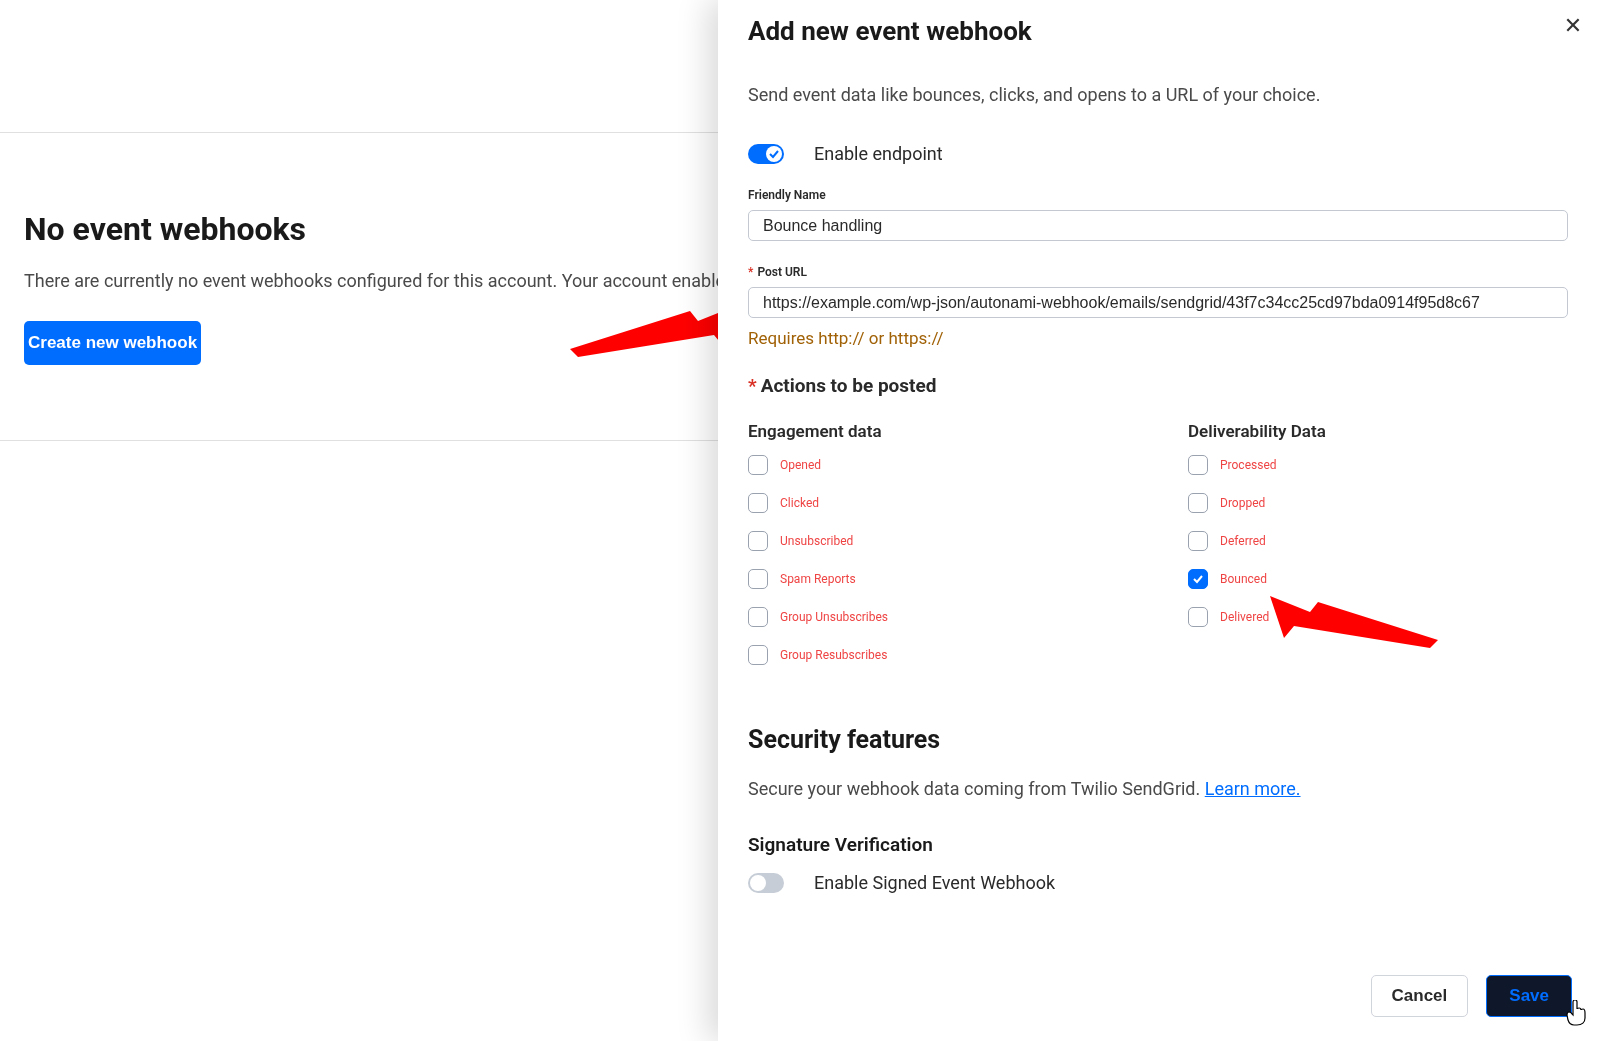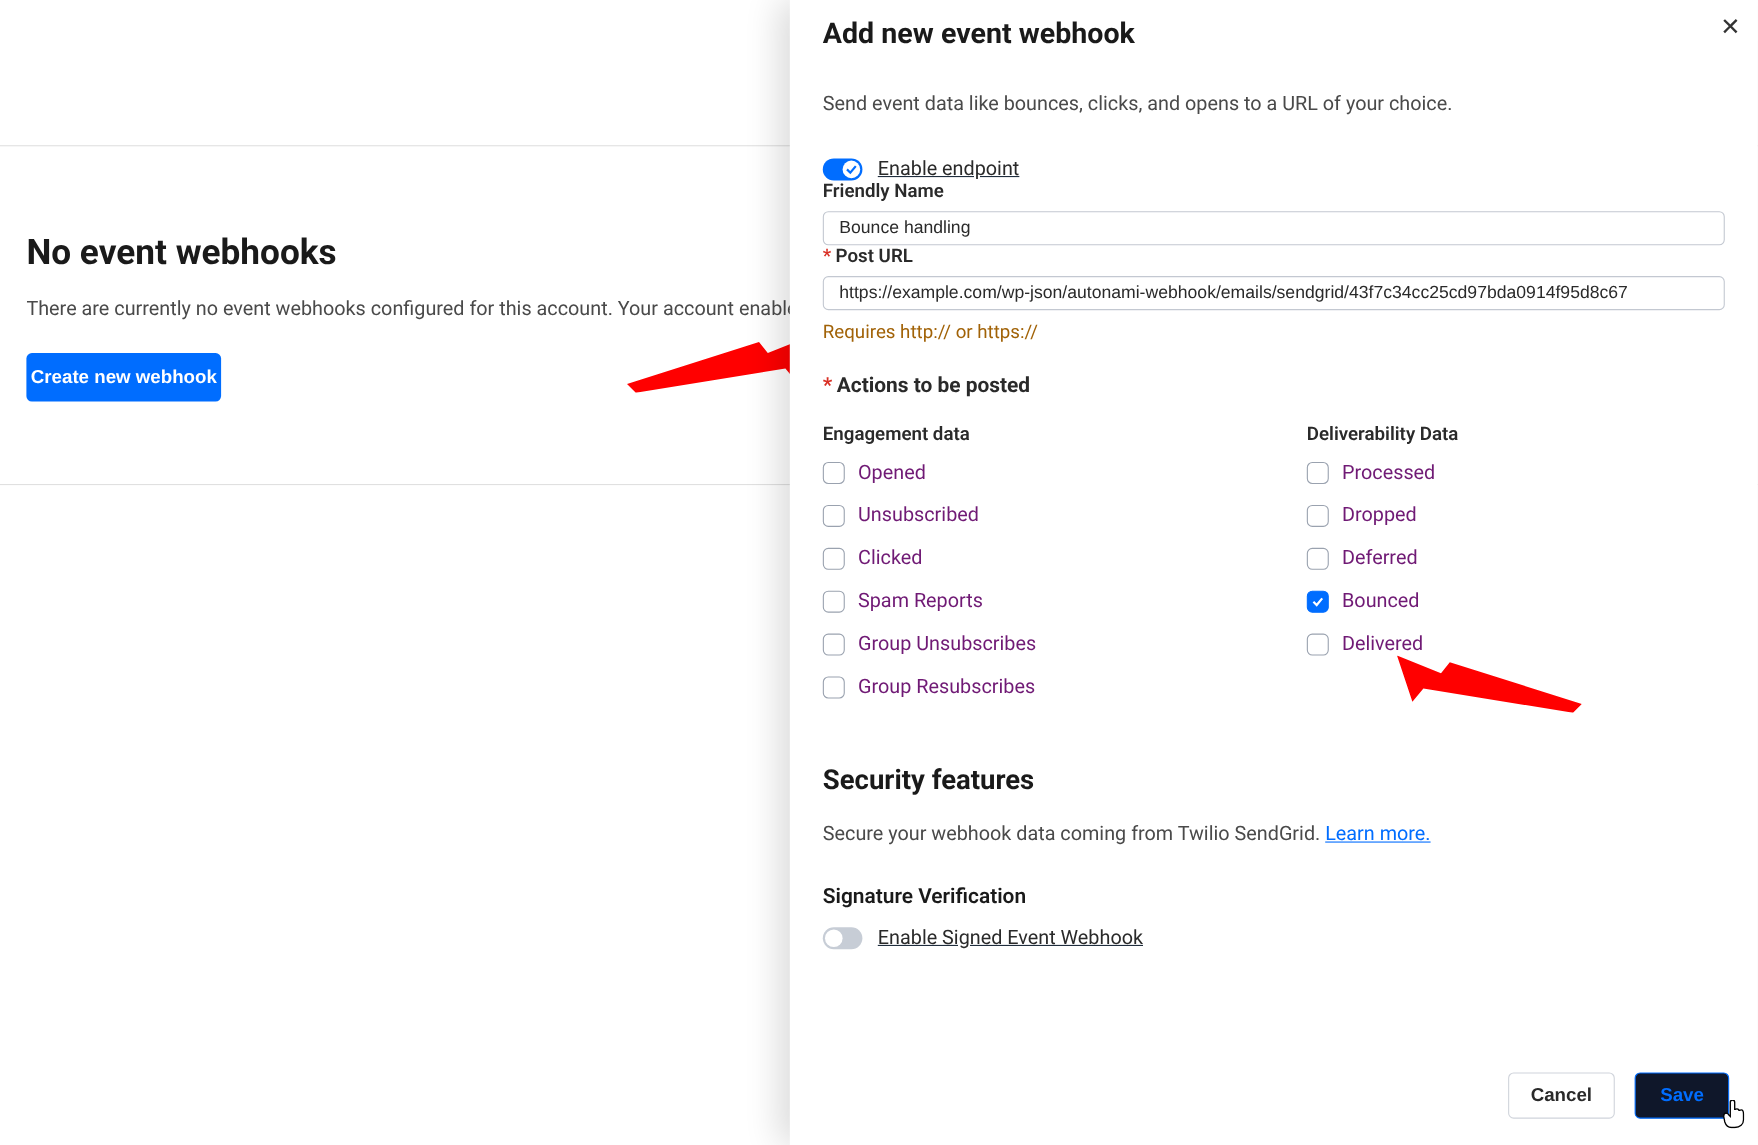--- a/index.html
+++ b/index.html
@@ -14,45 +14,45 @@
   .btn-primary { display: inline-block; background: #006dff; color: #fff; border: none; border-radius: 5px; padding: 12px 4px; font-size: 17px; font-weight: 600; cursor: pointer; }
   .bg-bottom-border { position: absolute; left: 0; right: 0; top: 440px; border-top: 1px solid #e0e0e0; }
 
   
   .panel { position: absolute; right: 0; top: 0; bottom: 0; width: 880px; background: #fff; box-shadow: -10px 0 30px rgba(0,0,0,0.15); display: flex; flex-direction: column; }
   .panel-scroll { flex: 1 1 auto; overflow: hidden; padding: 10px 30px 0 30px; }
   .panel-title { font-size: 26px; font-weight: 700; color: #1a1a1a; margin-top: 6px; }
   .close { position: absolute; right: 10px; top: 10px; width: 30px; height: 30px; display: flex; align-items: center; justify-content: center; color: #333; cursor: pointer; font-size: 22px; }
   .panel-sub { font-size: 18px; color: #4a4a4a; margin-top: 38px; }
 
-  .toggle-row { display: flex; align-items: center; gap: 14px; margin-top: 38px; text-decoration: underline; }
+  .toggle-row { display: flex; align-items: center; gap: 30px; margin-top: 38px; }
   .toggle { position: relative; width: 36px; height: 20px; border-radius: 20px; cursor: pointer; }
   .toggle.on { background: #006dff; }
   .toggle.off { background: #c7cdd6; }
   .toggle .knob { position: absolute; top: 2px; width: 16px; height: 16px; background: #fff; border-radius: 50%; display: flex; align-items: center; justify-content: center; }
   .toggle.on .knob { right: 2px; }
   .toggle.off .knob { left: 2px; }
   .toggle.on .knob svg { width: 10px; height: 10px; }
   .toggle-label { font-size: 18px; color: #2a2a2a; }
 
-  .field-label { font-size: 17px; font-weight: 600; color: #2a2a2a; margin-bottom: 8px; }
+  .field-label { font-size: 12px; font-weight: 600; color: #2a2a2a; margin-top: 24px; margin-bottom: 8px; }
   .req { color: #d93025; margin-right: 4px; }
   .text-input { width: 100%; height: 31px; border: 1px solid #c3c8d1; border-radius: 5px; padding: 0 14px; font-size: 16px; color: #2a2a2a; }
   .helper { font-size: 17px; color: #a16207; margin-top: 10px; }
 
   .section-label { font-size: 19px; font-weight: 700; color: #2a2a2a; margin-top: 26px; }
   .sub-col-title { font-size: 17px; font-weight: 600; color: #2a2a2a; margin-top: 24px; margin-bottom: 14px; }
 
   .actions-grid { display: flex; gap: 60px; }
   .col { flex: 1; }
   .check-row { display: flex; align-items: center; gap: 12px; margin-bottom: 18px; cursor: pointer; }
   .chk { width: 20px; height: 20px; border: 1.5px solid #9aa2af; border-radius: 5px; background: #fff; display: flex; align-items: center; justify-content: center; flex-shrink: 0; }
   .chk.checked { background: #006dff; border-color: #006dff; }
   .chk.checked svg { stroke: #fff; }
-  .check-label { font-size: 18px; color: #701a75; text-align: center; }
+  .check-label { font-size: 12px; color: #ef4444; text-align: center; }
 
   .sec-title { font-size: 25px; font-weight: 700; color: #1a1a1a; margin-top: 42px; }
   .sec-desc { font-size: 18px; color: #4a4a4a; margin-top: 24px; }
   .sec-desc a { color: #006dff; text-decoration: underline; }
   .sub-title { font-size: 19px; font-weight: 600; color: #1a1a1a; margin-top: 34px; }
 
   .panel-footer { flex: 0 0 auto; display: flex; justify-content: flex-end; gap: 18px; padding: 16px 26px 24px 26px; }
   .btn-secondary { background: #fff; color: #2a2a2a; border: 1px solid #d0d4db; border-radius: 5px; padding: 10px 20px; font-size: 17px; font-weight: 600; cursor: pointer; }
   .btn-save { background: #0f172a; color: #006dff; border: 1.5px solid #006dff; border-radius: 5px; padding: 10px 22px; font-size: 17px; font-weight: 600; cursor: pointer; }
 
@@ -113,25 +113,25 @@
       <div class="section-label"><span class="req">*</span><span>Actions to be posted</span></div>
       <div class="actions-grid">
         <div class="col">
           <div class="sub-col-title">Engagement data</div>
           <div class="check-row">
               <div class="chk"></div>
               <span class="check-label">Opened</span>
             </div>
           <div class="check-row">
               <div class="chk"></div>
+              <span class="check-label">Clicked</span>
+            </div>
+          <div class="check-row">
+              <div class="chk"></div>
               <span class="check-label">Unsubscribed</span>
-            </div>
-          <div class="check-row">
-              <div class="chk"></div>
-              <span class="check-label">Clicked</span>
             </div>
           <div class="check-row">
               <div class="chk"></div>
               <span class="check-label">Spam Reports</span>
             </div>
           <div class="check-row">
               <div class="chk"></div>
               <span class="check-label">Group Unsubscribes</span>
             </div>
           <div class="check-row">

